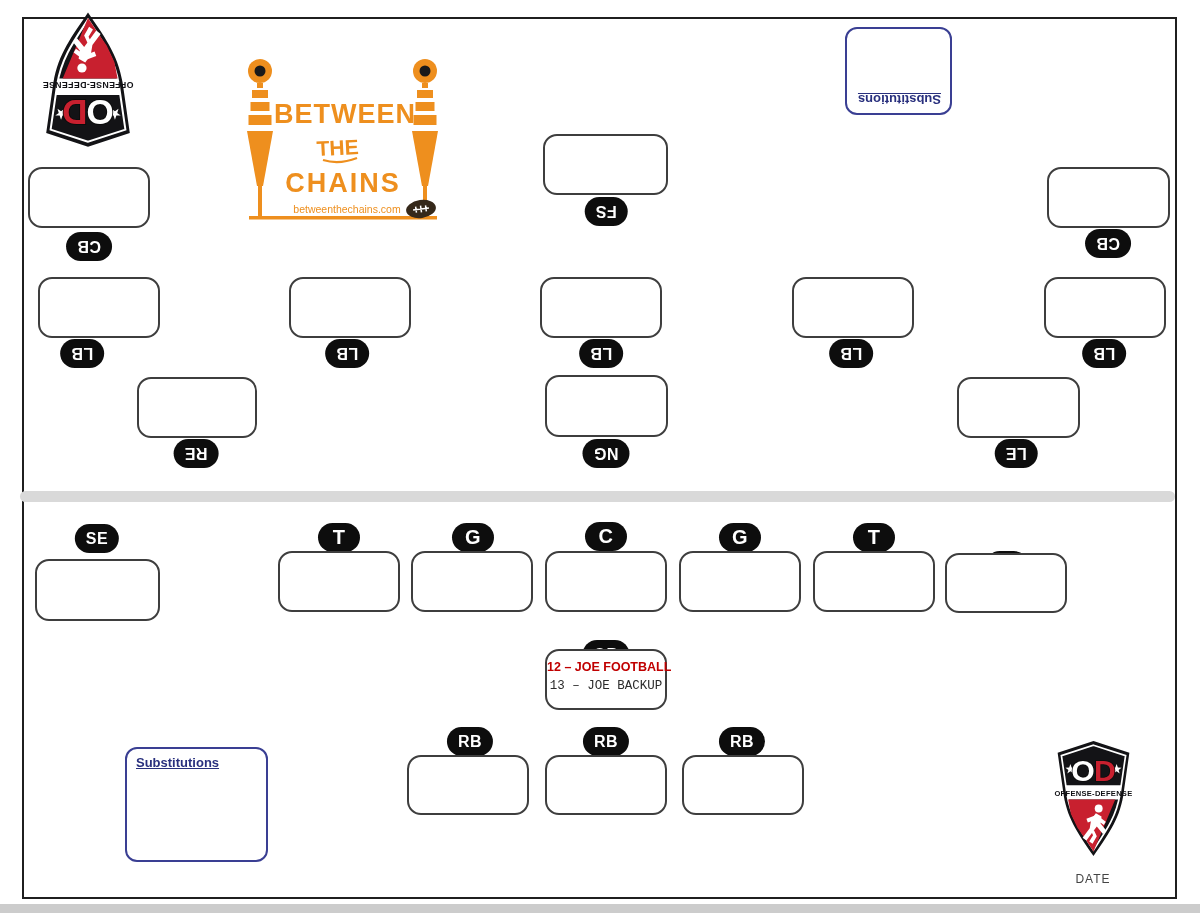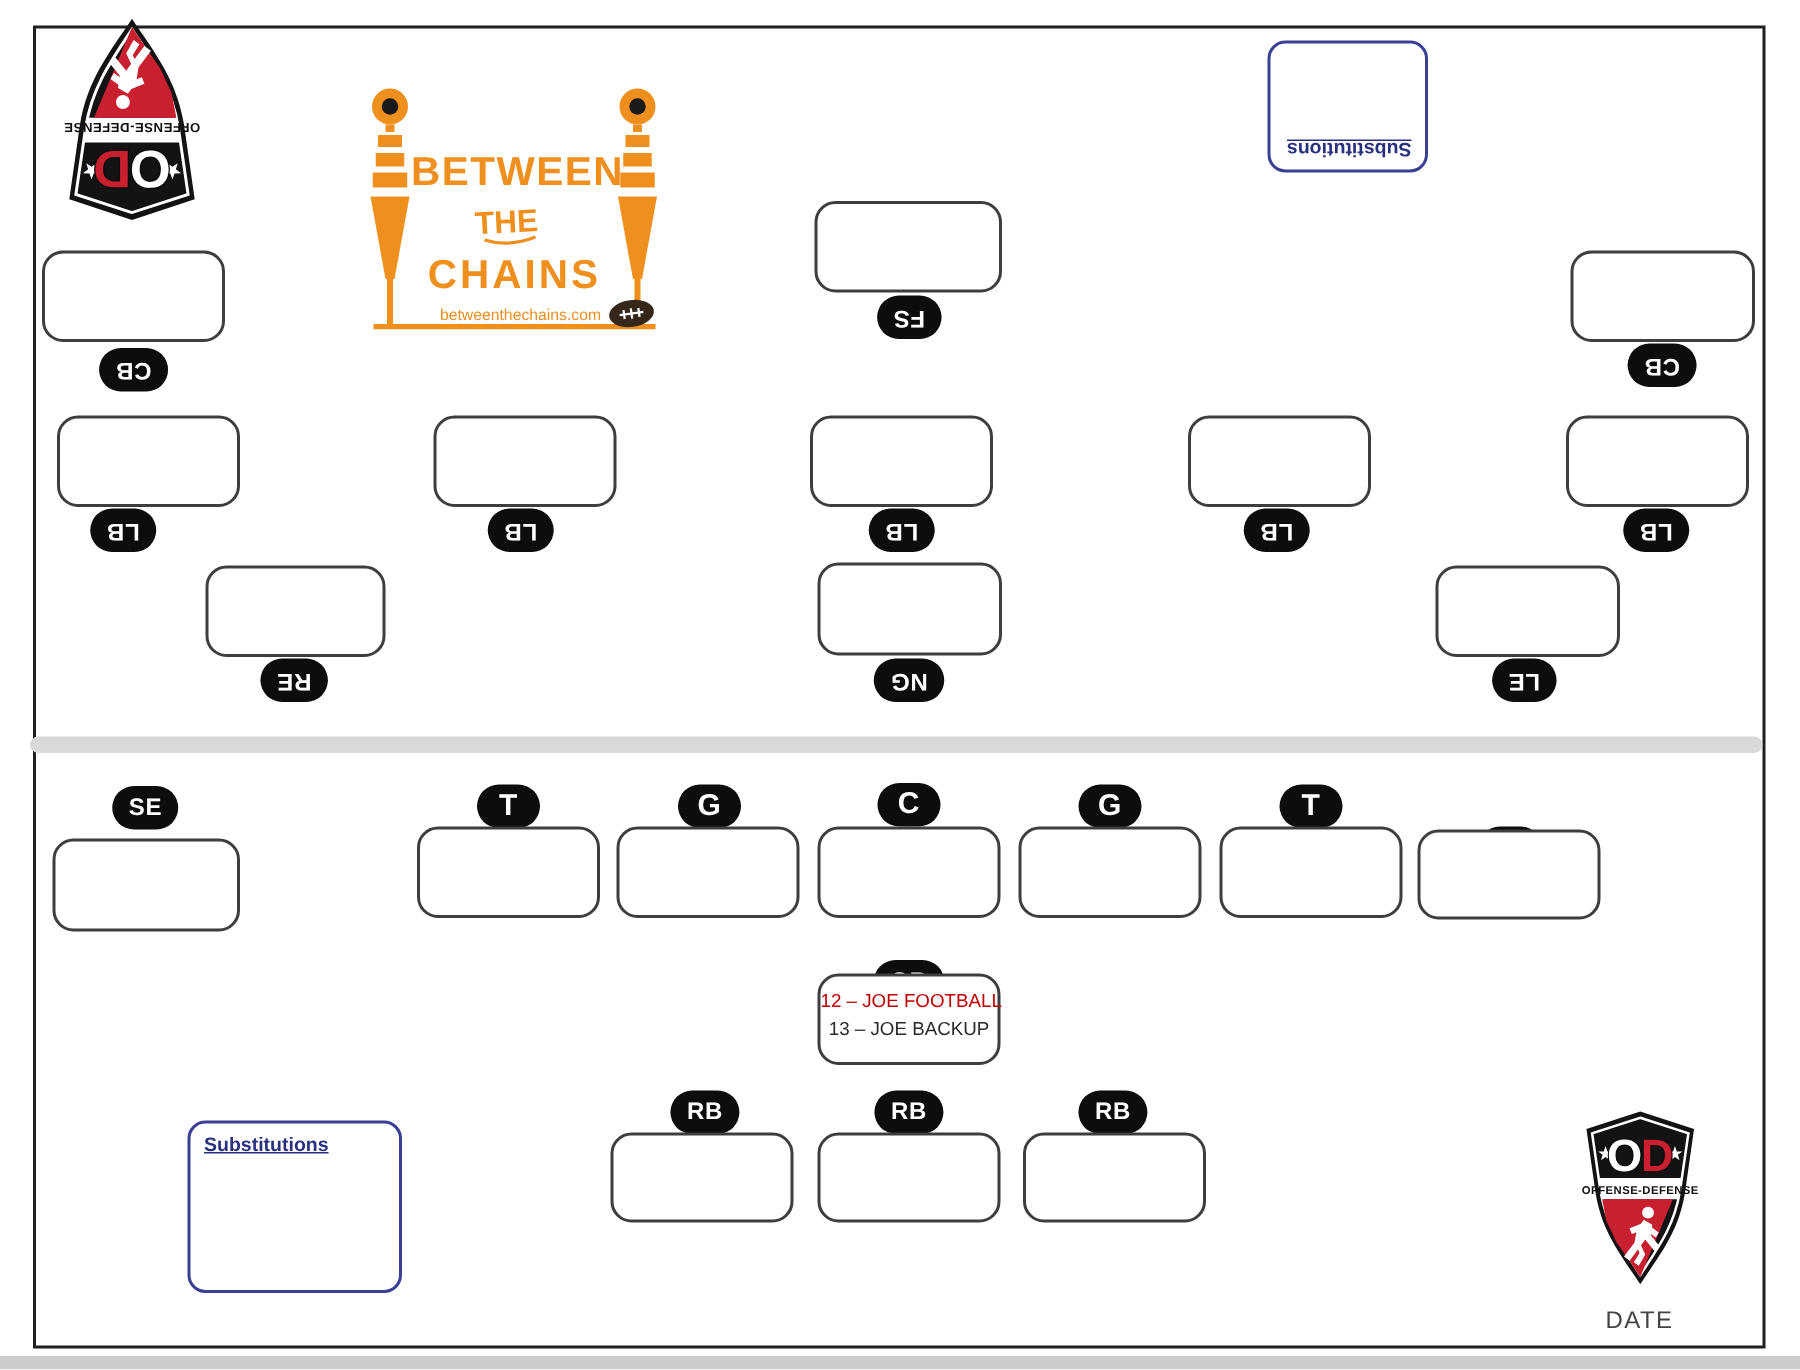--- a/index.html
+++ b/index.html
@@ -14,25 +14,25 @@
   .subs-box{position:absolute;background:#fff;border:2px solid #3a3f93;border-radius:12px;box-sizing:border-box;}
   .subs-label{position:absolute;left:9px;top:6px;font-size:13px;font-weight:bold;
               color:#29307e;text-decoration:underline;}
   .pill{position:absolute;background:#0d0d0d;color:#fff;font-weight:700;text-align:center;
         height:29px;line-height:29px;border-radius:15px;padding:0 11px;min-width:20px;
         font-size:16px;letter-spacing:.5px;transform:translateX(-50%);white-space:nowrap;}
   .pill.big{font-size:20px;}
   .pill.flip{transform:translateX(-50%) rotate(180deg);}
   .flipbox{transform:rotate(180deg);}
   .qb-slot{text-align:center;padding-top:7px;}
-  .qb-starter{font-size:12.5px;font-weight:normal;color:#c00000;line-height:19px;white-space:nowrap;}
-  .qb-backup{font-size:12.5px;color:#2b2b2b;line-height:19px;white-space:nowrap;}
+  .qb-starter{font-size:12.5px;font-weight:bold;color:#c00000;line-height:19px;white-space:nowrap;}
+  .qb-backup{font-size:12.5px;color:#2b2b2b;line-height:19px;white-space:nowrap;font-family:Liberation Mono, monospace;}
   .logo{position:absolute;}
   .date-label{position:absolute;left:1093px;top:872px;transform:translateX(-50%);
-              font-size:16px;color:#444;letter-spacing:1px;}
+              font-size:12px;color:#444;letter-spacing:1px;}
   svg text{font-family:"Liberation Sans",sans-serif;}
 </style>
 </head>
 <body>
 
 <div class="sheet">
 
   <div class="frame"></div>
 
   <div class="logo flipbox" style="left:33px;top:8px;width:110px;height:142px">

